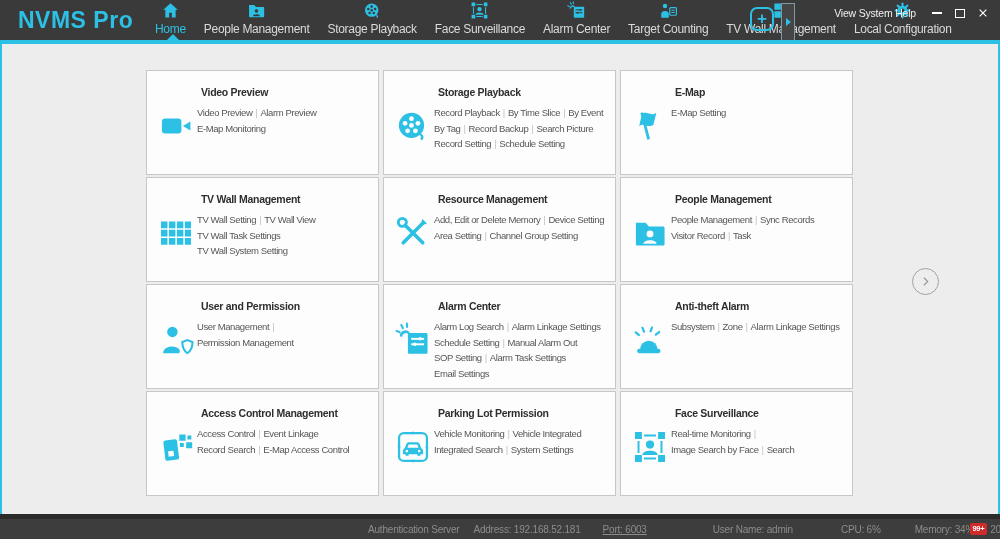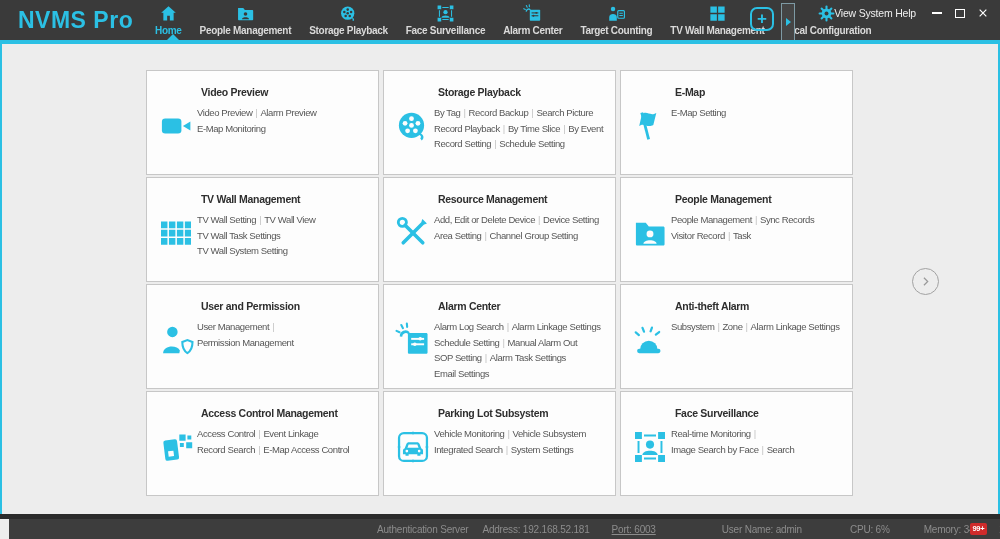--- a/index.html
+++ b/index.html
@@ -15,21 +15,21 @@
     --hole:var(--header-bg,#3a3a3a);
   }
   .logo {
     color:var(--accent,#2bc0e4); font-size:23px; font-weight:bold;
     padding:7px 0 0 18px; width:122px; letter-spacing:.5px; white-space:nowrap;
   }
   nav { display:flex; margin-left:6px; }
   .nav-item { display:flex; flex-direction:column; align-items:center; justify-content:flex-end; padding:0 9px 4px; cursor:pointer; }
   .nav-icon { width:19px; height:19px; color:var(--accent,#2bc0e4); }
   .nav-icon svg, .card-icon svg { width:100%; height:100%; fill:currentColor; display:block; }
-  .nav-label { font-size:10px; letter-spacing:-.3px; color:#dadada; margin-top:2px; white-space:nowrap;font-weight:bold; }
+  .nav-label { font-size:12px; letter-spacing:-.3px; color:#dadada; margin-top:2px; white-space:nowrap; }
   .nav-item.active .nav-label { color:var(--accent,#2bc0e4); }
   .add-tab {
     position:absolute; left:750px; top:7px; width:24px; height:24px; box-sizing:border-box;
     border:2px solid var(--accent,#2bc0e4); border-radius:7px; color:var(--accent,#2bc0e4);
     font-size:17px; line-height:19px; text-align:center; font-weight:bold; cursor:pointer;
   }
   .overflow-panel {
     position:absolute; left:781px; top:3px; width:12px; height:36px;
     border:1px solid #7e9aa4; background:#454545; display:flex; align-items:center; justify-content:center; cursor:pointer;
   }
@@ -61,21 +61,21 @@
   .pager {
     position:absolute; right:59px; top:224px; width:27px; height:27px; box-sizing:border-box;
     border:1.5px solid #a2a2a2; border-radius:50%; display:flex; align-items:center; justify-content:center; cursor:pointer;
   }
   .pager svg { width:15px; height:15px; }
   
   .pre-status { position:absolute; bottom:20px; left:0; right:0; height:5px; background:#2b2b2b; }
   footer {
     position:absolute; bottom:0; left:0; right:0; height:20px; background:#3d3d3d;
     color:#8c8c8c; font-size:10px; letter-spacing:-.2px;
-    display:flex; align-items:center; padding-left:368px; box-sizing:border-box; white-space:nowrap;margin-left:9px;
+    display:flex; align-items:center; padding-left:368px; box-sizing:border-box; white-space:nowrap;
   }
   .s-addr { margin-left:14px; } .s-port { margin-left:22px;text-decoration:underline; } .s-user { margin-left:58px;padding-left:8px; }
   .s-cpu { margin-left:48px; } .s-mem { margin-left:34px; } .s-date { margin-left:16px; }
   .badge {
     position:absolute; right:13px; top:4px; background:var(--badge-red,#cf2b2b); color:#fff;
     font-size:7.5px; font-weight:bold; padding:2px 2.5px; border-radius:2px; line-height:1; cursor:pointer;
   }
 </style>
 </head>
 <body style="--main-bg: #ededed;">
@@ -221,22 +221,22 @@
             <circle cx="11" cy="11.6" r="1.6" fill="var(--hole)"></circle>
             <circle cx="11" cy="7.1" r="1.6" fill="var(--hole)"></circle>
             <circle cx="15.3" cy="10.2" r="1.6" fill="var(--hole)"></circle>
             <circle cx="13.6" cy="15.2" r="1.6" fill="var(--hole)"></circle>
             <circle cx="8.4" cy="15.2" r="1.6" fill="var(--hole)"></circle>
             <circle cx="6.7" cy="10.2" r="1.6" fill="var(--hole)"></circle>
             <path d="M16.9 16.9c2.9 1.2 2.4 3.8.9 4.7l-1-1.4c.9-.6.7-1.9-.8-2.4Z"></path>
           </svg>
         </span>
         <h3>Storage Playback</h3>
+        <div class="line"><span class="link">Record Playback</span><span class="sep">|</span><span class="link">By Time Slice</span><span class="sep">|</span><span class="link">By Event</span></div>
         <div class="line"><span class="link">By Tag</span><span class="sep">|</span><span class="link">Record Backup</span><span class="sep">|</span><span class="link">Search Picture</span></div>
-        <div class="line"><span class="link">Record Playback</span><span class="sep">|</span><span class="link">By Time Slice</span><span class="sep">|</span><span class="link">By Event</span></div>
         <div class="line"><span class="link">Record Setting</span><span class="sep">|</span><span class="link">Schedule Setting</span></div>
       </div>
       <div class="card">
         <span class="card-icon">
           <svg viewBox="0 0 24 24">
             <path d="M5.6 3.4l1.8-.5 4.6 17.7-1.8.5Z"></path>
             <path d="M6.6 4.2c3.4-2.8 5.2 1.6 9.6-.9l-2 8c-4.2 2.3-6-1.9-9.4.7Z"></path>
           </svg>
         </span>
         <h3>E-Map</h3>
@@ -256,21 +256,21 @@
       <div class="card">
         <span class="card-icon">
           <svg viewBox="0 0 24 24">
             <rect x="10.8" y="1.6" width="2.4" height="20.8" rx="1.2" transform="rotate(45 12 12)"></rect>
             <rect x="10.8" y="3.4" width="2.4" height="19" rx="1.2" transform="rotate(-45 12 12)"></rect>
             <circle cx="4.9" cy="4.9" r="2.7" fill="none" stroke="currentColor" stroke-width="1.9"></circle>
             <path d="M18.3 2.7l3 3-1.7.7-2-2Z"></path>
           </svg>
         </span>
         <h3>Resource Management</h3>
-        <div class="line"><span class="link">Add, Edit or Delete Device</span><span class="sep">|</span><span class="link">Device Setting</span></div>
+        <div class="line"><span class="link">Add, Edit or Delete Memory</span><span class="sep">|</span><span class="link">Device Setting</span></div>
         <div class="line"><span class="link">Area Setting</span><span class="sep">|</span><span class="link">Channel Group Setting</span></div>
       </div>
       <div class="card">
         <span class="card-icon">
           <svg viewBox="0 0 24 24">
             <path d="M2.6 5.2h6.6l2 2.4h9.6c.5 0 .9.4.9.9v11c0 .5-.4.9-.9.9H3.5c-.5 0-.9-.4-.9-.9Z"></path>
             <circle cx="12" cy="12.6" r="2.3" fill="var(--hole)"></circle>
             <path d="M7.6 19.2c0-3.2 8.8-3.2 8.8 0Z" fill="var(--hole)"></path>
           </svg>
         </span>
@@ -337,22 +337,22 @@
         <span class="card-icon">
           <svg viewBox="0 0 24 24">
             <rect x="2.7" y="2.7" width="18.6" height="18.6" rx="3.2" fill="none" stroke="currentColor" stroke-width="1.5"></rect>
             <path d="M11.4 1.9h1.2v1.6h-1.2Zm0 18.6h1.2v1.6h-1.2ZM1.9 11.4v1.2h1.6v-1.2Zm18.6 0v1.2h1.6v-1.2Z"></path>
             <path d="M6.4 13l1.2-3c.3-.7.9-1.1 1.7-1.1h5.4c.8 0 1.4.4 1.7 1.1l1.2 3c.7.2 1.1.8 1.1 1.5v2.3h-1.7v1.1h-2.1v-1.1H9.1v1.1H7v-1.1H5.3v-2.3c0-.7.4-1.3 1.1-1.5Z"></path>
             <path d="M8.3 12.5l.8-2.1h5.8l.8 2.1Z" fill="var(--hole)"></path>
             <circle cx="7.9" cy="14.7" r=".9" fill="var(--hole)"></circle>
             <circle cx="16.1" cy="14.7" r=".9" fill="var(--hole)"></circle>
           </svg>
         </span>
-        <h3>Parking Lot Subsystem</h3>
-        <div class="line"><span class="link">Vehicle Monitoring</span><span class="sep">|</span><span class="link">Vehicle Subsystem</span></div>
+        <h3>Parking Lot Permission</h3>
+        <div class="line"><span class="link">Vehicle Monitoring</span><span class="sep">|</span><span class="link">Vehicle Integrated</span></div>
         <div class="line"><span class="link">Integrated Search</span><span class="sep">|</span><span class="link">System Settings</span></div>
       </div>
       <div class="card">
         <span class="card-icon">
           <svg viewBox="0 0 24 24">
             <path d="M2 2h4.6v4.6H2Zm15.4 0H22v4.6h-4.6ZM2 17.4h4.6V22H2Zm15.4 0H22V22h-4.6ZM8 3.7h8v1.3H8Zm0 15.3h8v1.3H8ZM3.7 8h1.3v8H3.7ZM19 8h1.3v8H19Z"></path>
             <circle cx="12" cy="10.4" r="2.7"></circle>
             <path d="M6.9 17.4c0-3.8 10.2-3.8 10.2 0Z"></path>
           </svg>
         </span>

